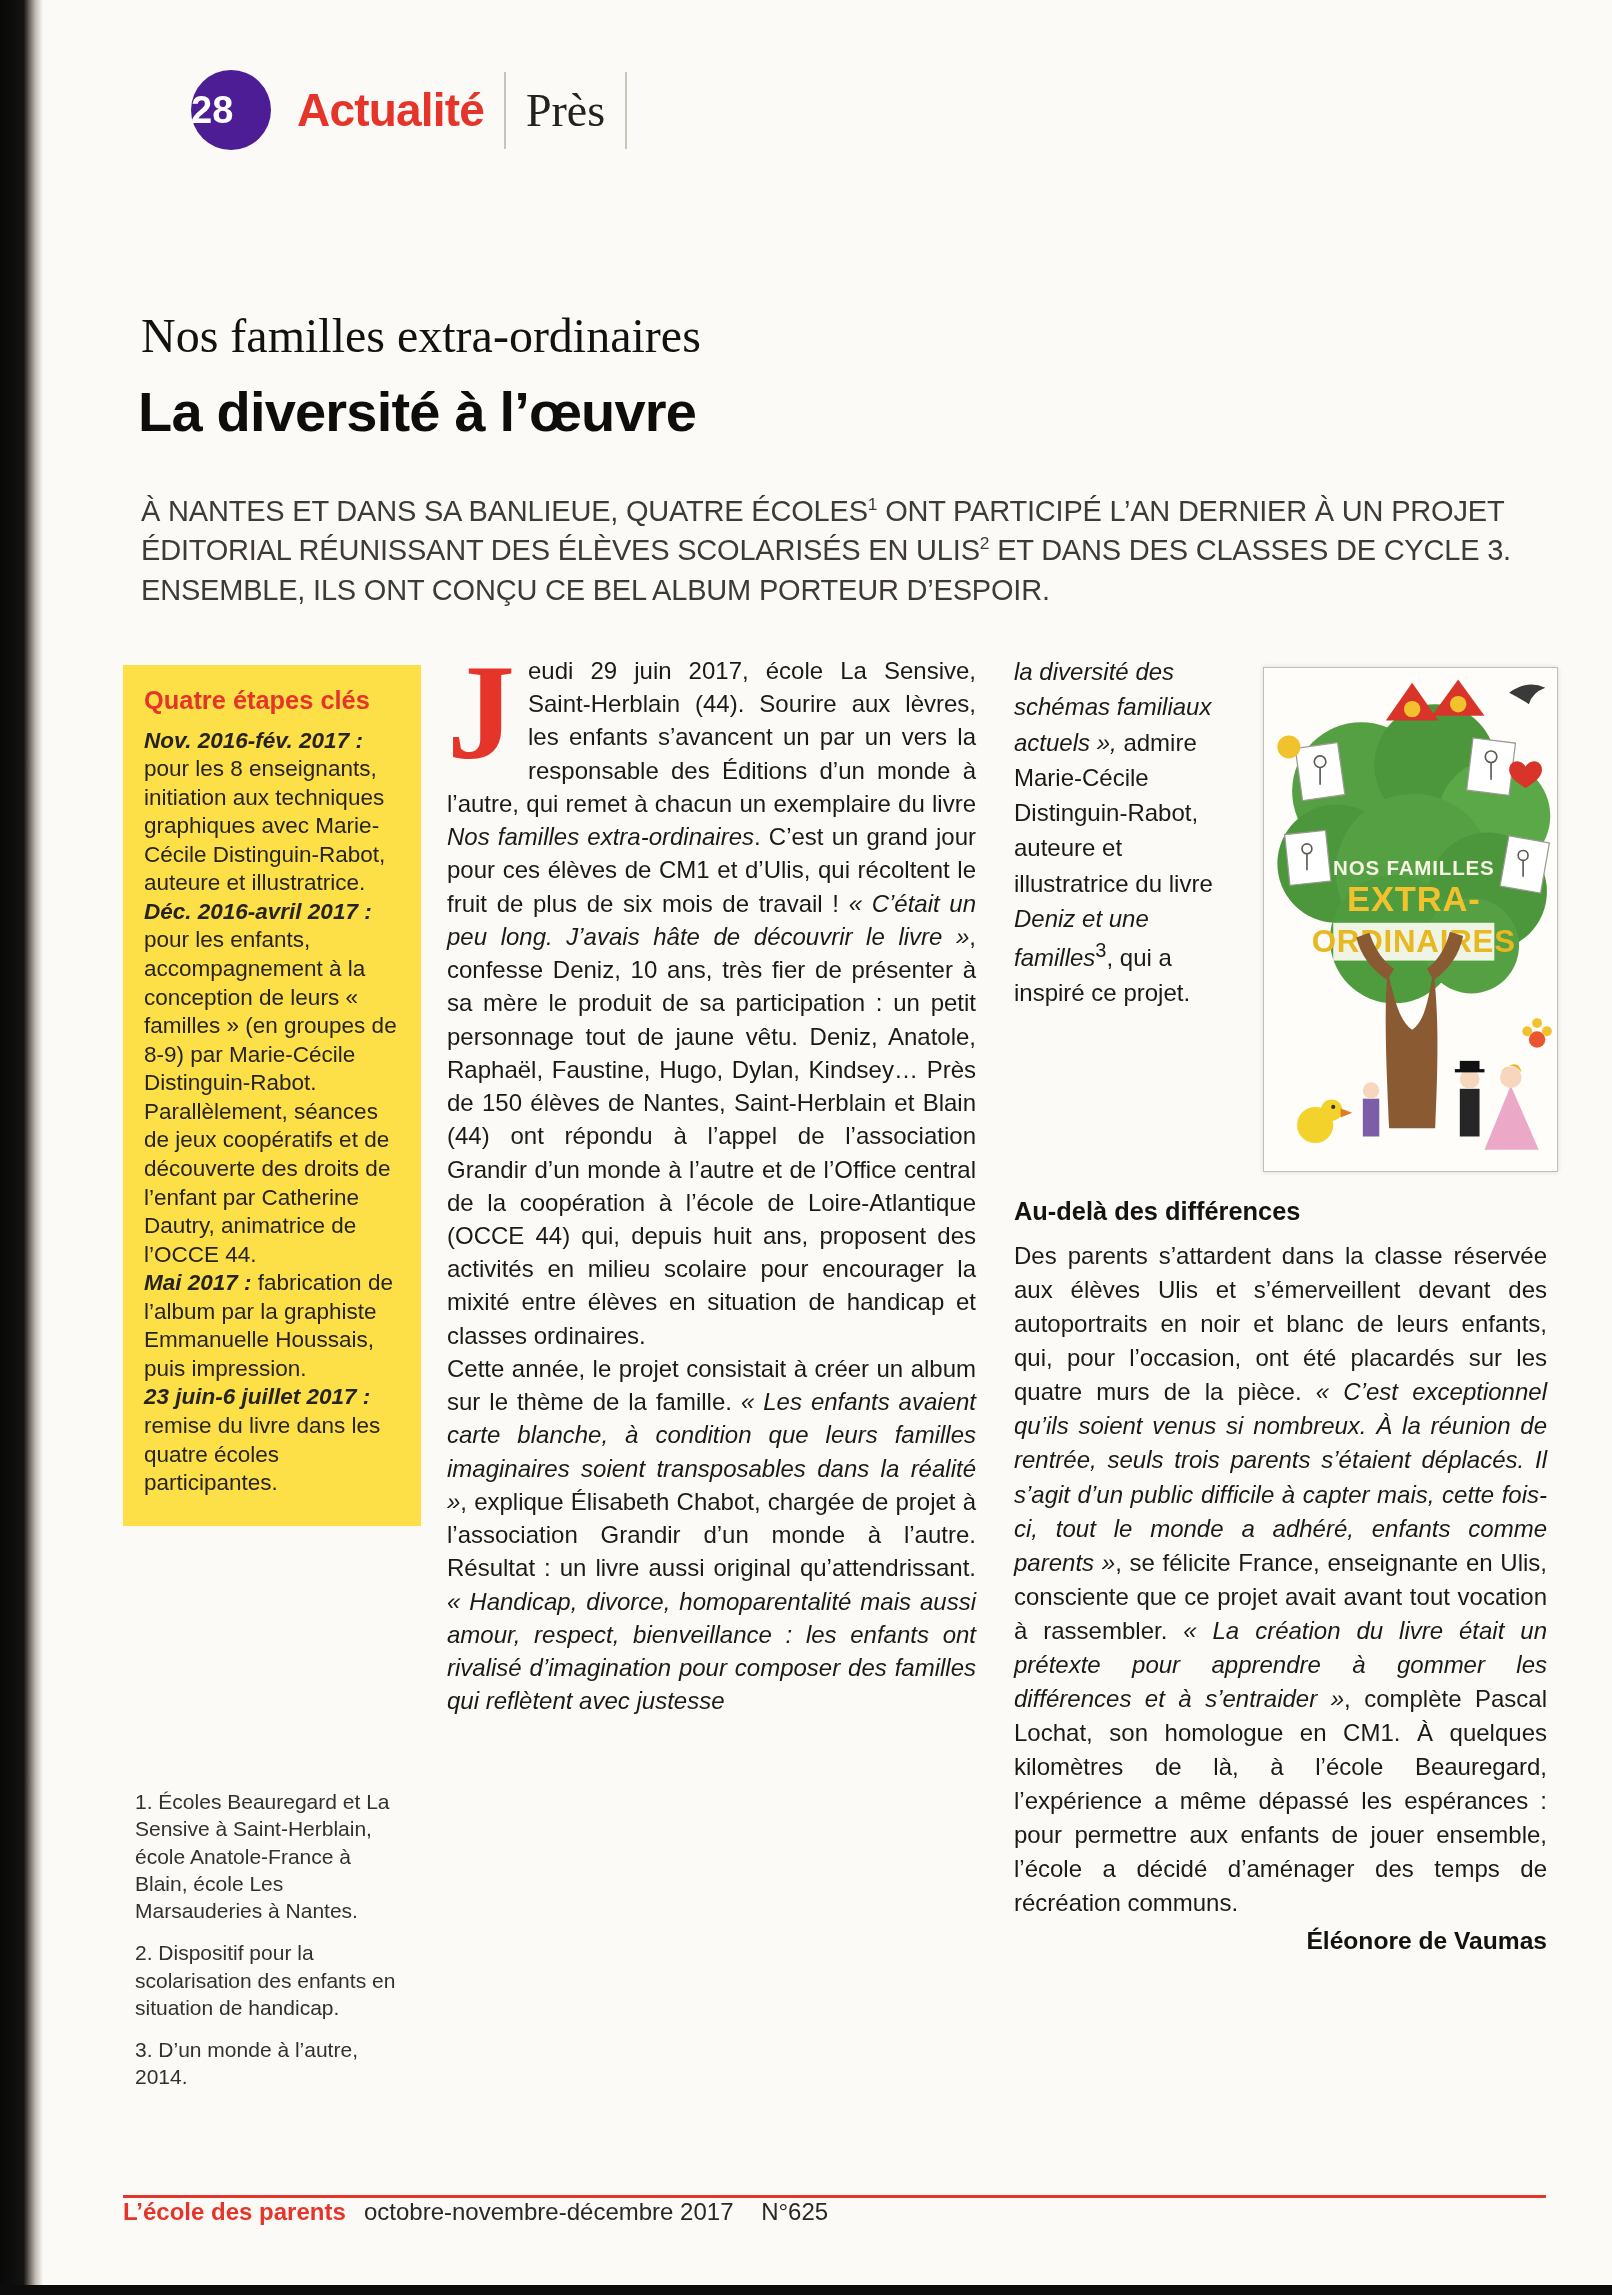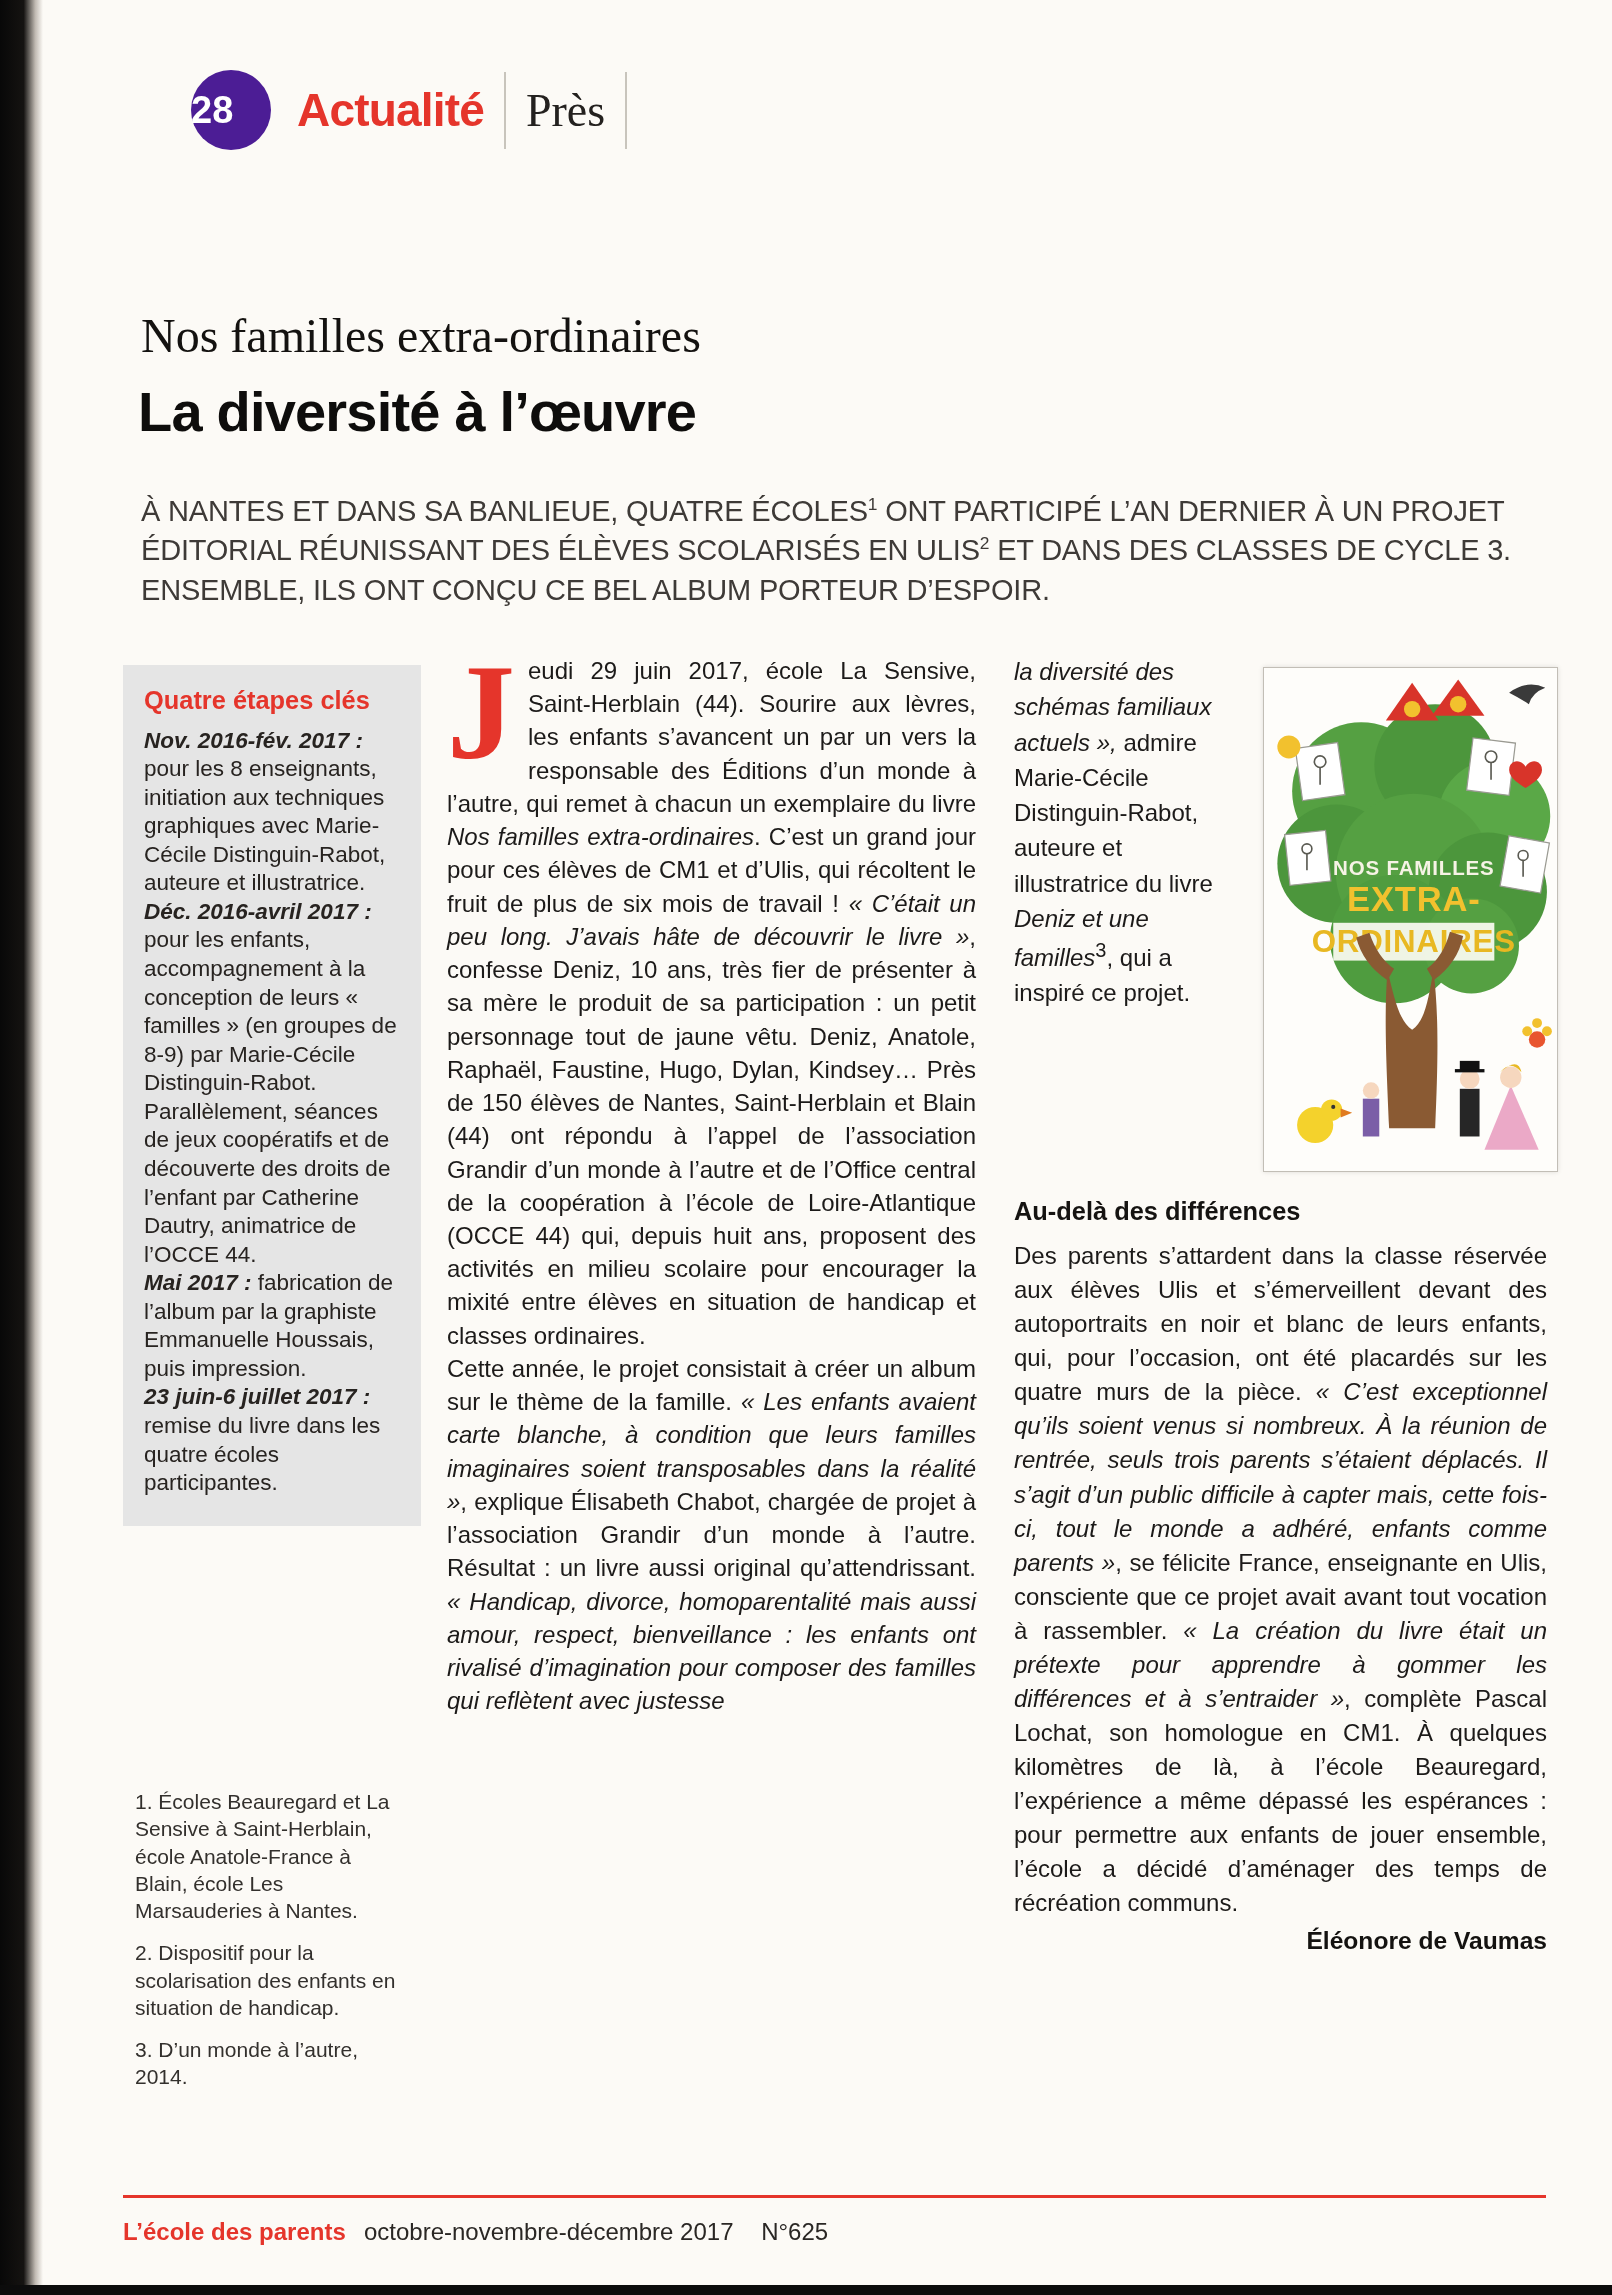--- a/index.html
+++ b/index.html
@@ -22,21 +22,21 @@
   .kicker{position:absolute;left:141px;top:308px;margin:0;font-family:"Liberation Serif",serif;
     font-weight:400;font-size:48px;color:#141210;letter-spacing:0;}
   .title{position:absolute;left:138px;top:379px;margin:0;font-size:56px;font-weight:700;
     color:#0e0d0c;letter-spacing:-0.8px;}
   .standfirst{position:absolute;left:141px;top:492px;width:1393px;margin:0;font-size:29px;
     line-height:1.36;color:#3e3a37;letter-spacing:-0.2px;}
   .standfirst sup{font-size:0.6em;}
 
   
   .col-left{position:absolute;left:123px;top:665px;width:298px;}
-  .keybox{background:#e5e5e5;padding:21px 19.7px 28px 21px;box-sizing:border-box;}
+  .keybox{background:#fde047;padding:21px 19.7px 28px 21px;box-sizing:border-box;}
   .keybox h3{margin:0 0 11.5px 0;color:#e5352b;font-size:25.4px;font-weight:700;}
   .keybox p{margin:0;font-size:22.5px;line-height:1.27;color:#272320;}
   .step-date{font-weight:700;font-style:italic;}
   .footnotes{position:absolute;left:135px;top:1788px;width:270px;}
   .footnotes p{margin:0 0 14.8px 0;font-size:21px;line-height:1.3;color:#33302d;}
 
   
   .col-mid{position:absolute;left:447px;top:654px;width:529px;font-size:24px;line-height:1.385;
     text-align:justify;color:#1c1a19;}
   .col-mid p{margin:0;}
@@ -50,21 +50,21 @@
   .narrow{width:223px;margin:0;font-size:24px;line-height:1.47;color:#1c1a19;}
   .cover{position:absolute;left:239px;top:3.3px;width:293px;height:503px;margin:10px;
     border:0.8px solid #c2beb6;background:#fff;box-shadow:0 0 4.9px rgba(0,0,0,.12);}
   .cover svg{display:block;width:100%;height:100%;}
   .subhead{margin:0 0 13px 0;font-size:25.4px;font-weight:700;color:#151311;}
   .col-right .body{margin:0;font-size:24px;line-height:1.42;text-align:justify;color:#1c1a19;}
   .byline{margin:6.6px 0 0 0;text-align:right;font-weight:700;font-size:24.6px;color:#141210;}
 
   
   .footer{position:absolute;left:123px;top:2195px;width:1423px;border-top:3.3px solid #e5352b;
-    padding-top:20px;font-size:24px;color:#2a2724;}
+    padding-top:0;font-size:24px;color:#2a2724;}
   .footer .mag{color:#e5352b;font-weight:700;margin-right:11.5px;}
   .footer .num{margin-left:21px;}
 </style>
 </head>
 <body>
 
 <div class="page">
 
   <div class="scan-left"></div>
   <div class="scan-bottom"></div>

